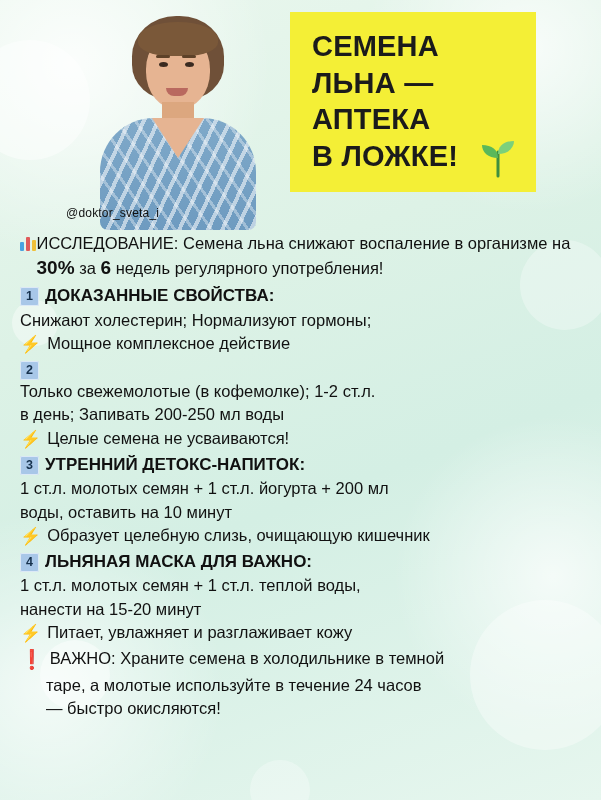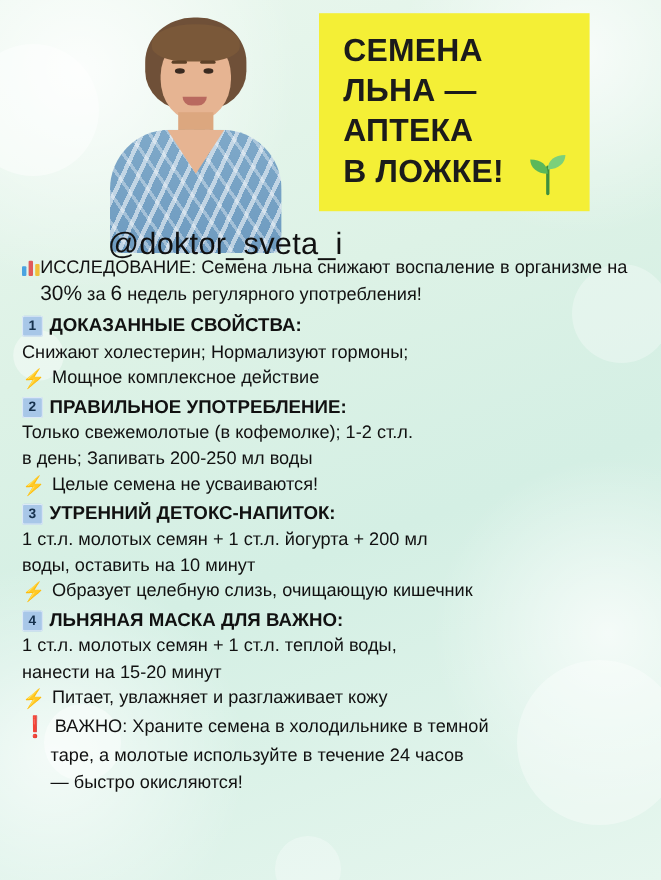--- a/index.html
+++ b/index.html
@@ -141,45 +141,44 @@
     bottom: 12px;
     width: 44px;
     height: 44px;
   }
 
   
   .handle {
     position: absolute;
     left: 66px;
     top: 206px;
-    font-size: 28px;
+    font-size: 12px;
     color: #111;
     letter-spacing: 0.2px;
-    margin-left: 32px;
   }
 
   
   .content {
     position: absolute;
     left: 20px;
     top: 232px;
     width: 566px;
     color: #111;
     font-size: 16.5px;
     line-height: 1.42;
   }
   .row {
     display: flex;
     align-items: flex-start;
     gap: 6px;
   }
   .para { margin: 0; }
   .indent { padding-left: 26px; }
   .strong { font-weight: 400; }
-  .big { font-size: 19px; font-weight: 400; }
+  .big { font-size: 19px; font-weight: 700; }
 
   .numbox {
     display: inline-flex;
     align-items: center;
     justify-content: center;
     width: 19px;
     height: 19px;
     min-width: 19px;
     margin-top: 3px;
     background: #a8c7e8;
@@ -282,21 +281,20 @@
       <div class="para">Снижают холестерин; Нормализуют гормоны;</div>
       <div class="row">
         <span class="bolt emoji">⚡</span>
         <span>Мощное комплексное действие</span>
       </div>
     </div>
 
     <div class="block">
       <div class="row">
         <span class="numbox">2</span>
-        <span class="head-line">ПРАВИЛЬНОЕ УПОТРЕБЛЕНИЕ:</span>
       </div>
       <div class="para">Только свежемолотые (в кофемолке); 1-2 ст.л.</div>
       <div class="para">в день; Запивать 200-250 мл воды</div>
       <div class="row">
         <span class="bolt emoji">⚡</span>
         <span>Целые семена не усваиваются!</span>
       </div>
     </div>
 
     <div class="block">

